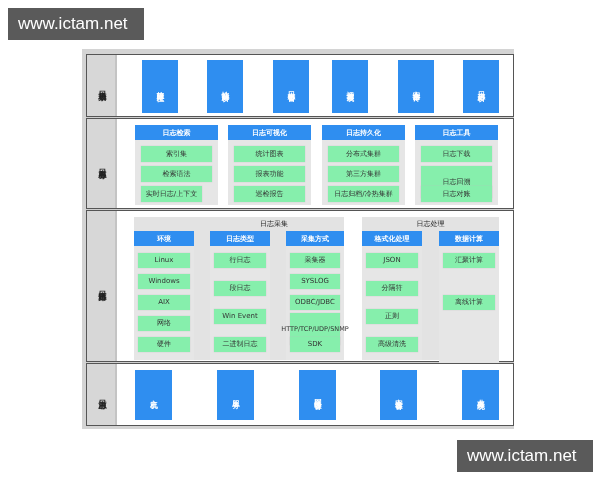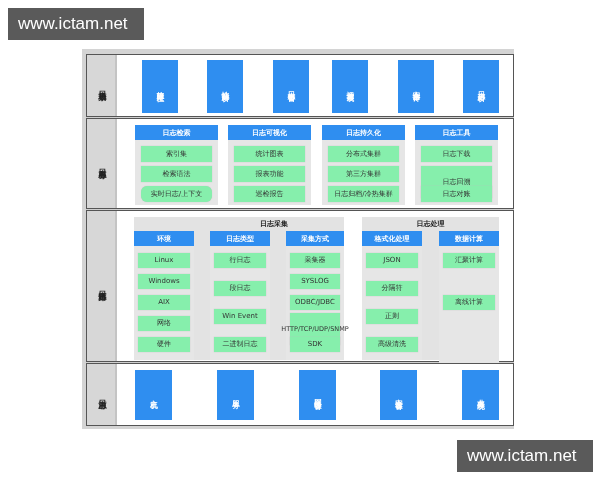--- a/index.html
+++ b/index.html
@@ -15,21 +15,21 @@
            box-sizing:border-box; }
   .layer .lbl { position:absolute; left:0; top:0; bottom:0; width:28px; background:#d7d7d7;
                 border-right:2px solid #c4c4c4; display:flex; align-items:center; justify-content:center; }
   .vtext { writing-mode:vertical-rl; text-orientation:upright; font-size:8px; font-weight:bold;
            color:#222; letter-spacing:1px; }
   .vblue { position:absolute; background:#2f8ef0; display:flex; align-items:center; justify-content:center; }
   .vblue .vtext { color:#ffffff; font-size:7.5px; font-weight:bold; }
   .group { position:absolute; background:#e6e6e6; }
   .ghead { position:absolute; left:0; right:0; top:0; height:15px; background:#2f8ef0; color:#fff;
            font-size:7px; font-weight:bold; display:flex; align-items:center; justify-content:center; }
-  .gtitle { position:absolute; left:0; right:0; top:0; height:14px; color:#222; font-size:7px; font-weight:bold;
+  .gtitle { position:absolute; left:0; right:0; top:0; height:14px; color:#222; font-size:7px; font-weight:normal;
             display:flex; align-items:center; justify-content:center; }
   .cell { position:absolute; background:#86efac; color:#333; font-size:7px; display:flex; align-items:center;
           justify-content:center; line-height:9px; box-shadow:0 0 1px #bbb; }
 </style>
 </head>
 <body>
 
 <div class="wm top">www.ictam.net</div>
 <div class="wm bot">www.ictam.net</div>
 
@@ -62,21 +62,21 @@
 
 <div class="layer" style="top:118px;height:91px;">
   <div class="lbl">
       <span class="vtext">日志服务</span>
     </div>
 
   <div class="group" style="left:48px;top:6px;width:83px;height:80px;">
     <div class="ghead">日志检索</div>
     <div class="cell" style="left:6px;top:21px;width:71px;height:16px;">索引集</div>
     <div class="cell" style="left:6px;top:41px;width:71px;height:16px;">检索语法</div>
-    <div class="cell" style="left:6px;top:61px;width:71px;height:16px;border-radius:6px;">实时日志/上下文</div>
+    <div class="cell" style="left:6px;top:61px;width:61px;height:16px;">实时日志/上下文</div>
   </div>
   <div class="group" style="left:141px;top:6px;width:83px;height:80px;">
     <div class="ghead">日志可视化</div>
     <div class="cell" style="left:6px;top:21px;width:71px;height:16px;">统计图表</div>
     <div class="cell" style="left:6px;top:41px;width:71px;height:16px;">报表功能</div>
     <div class="cell" style="left:6px;top:61px;width:71px;height:16px;">巡检报告</div>
   </div>
   <div class="group" style="left:235px;top:6px;width:83px;height:80px;">
     <div class="ghead">日志持久化</div>
     <div class="cell" style="left:6px;top:21px;width:71px;height:16px;">分布式集群</div>

